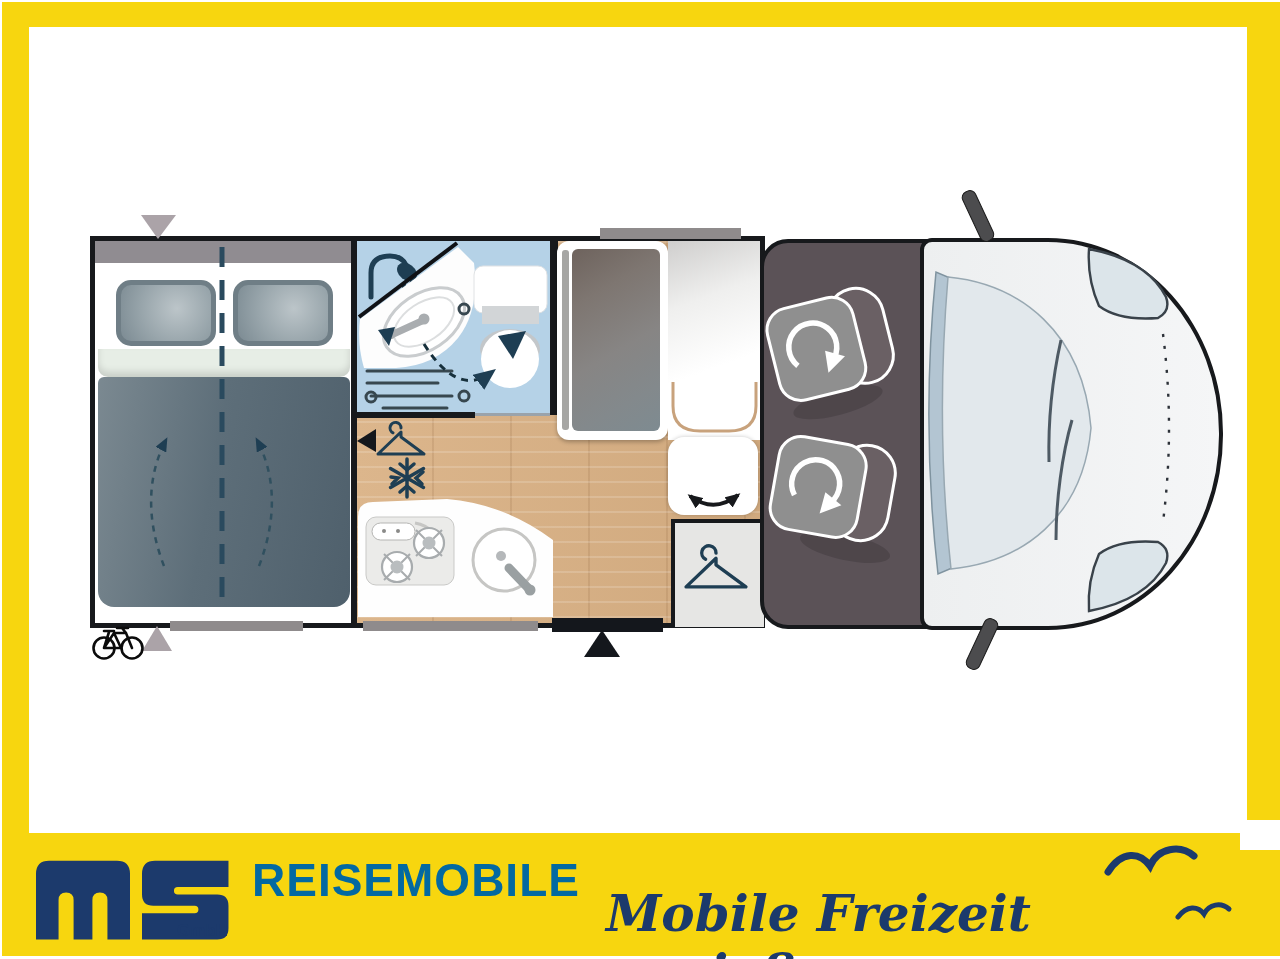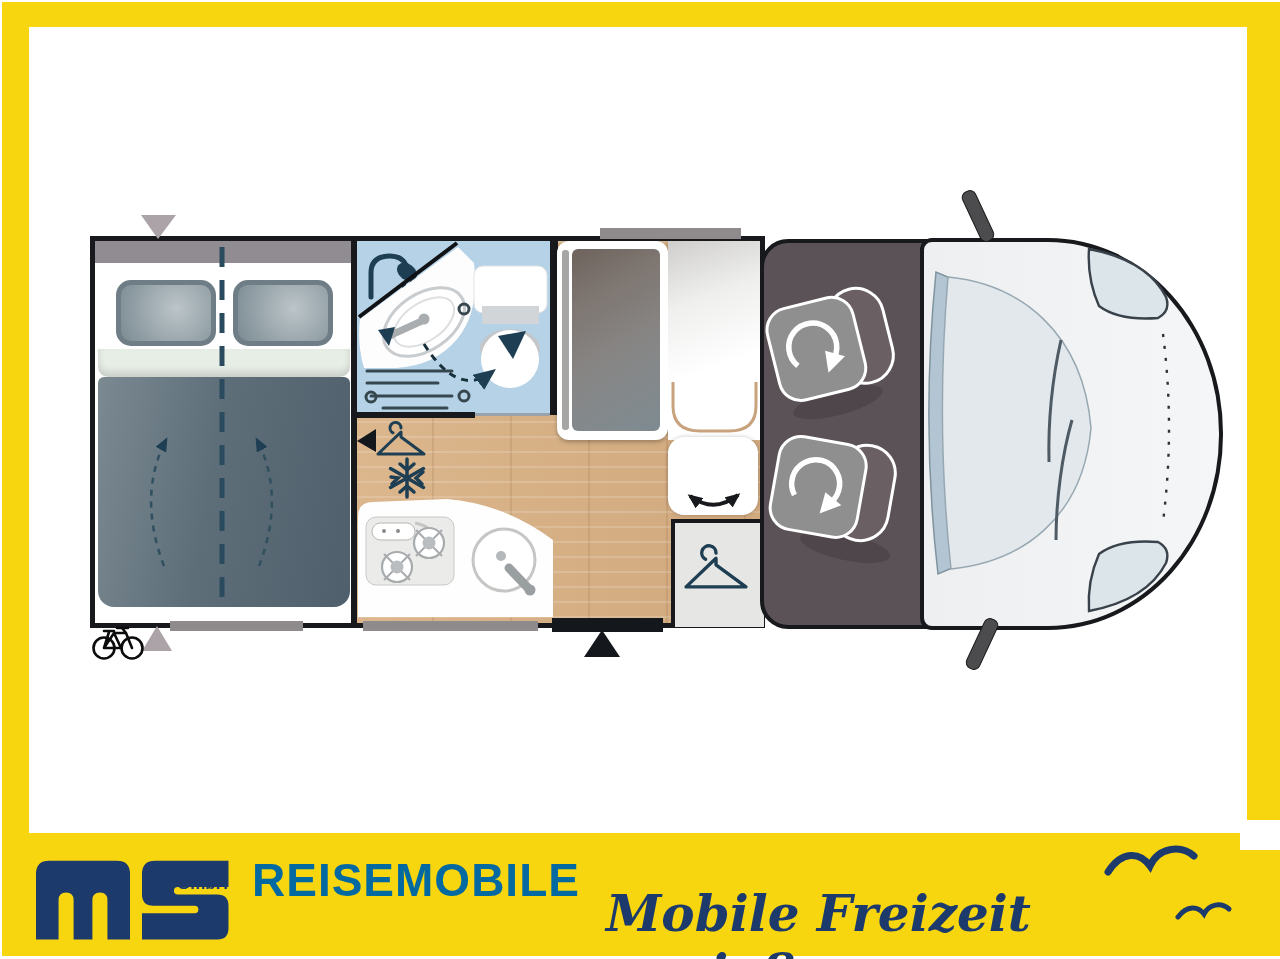--- a/index.html
+++ b/index.html
@@ -245,17 +245,17 @@
       <g transform="translate(142,855) scale(0.94)">
         <path d="M14,6 H92 V34 H38 Q34,34 34,38 Q34,42 38,42 H80 Q92,42 92,54 V78 Q92,90 80,90 H0 V62 H56 Q60,62 60,58 Q60,54 56,54 H12 Q0,54 0,42 V20 Q0,6 14,6 Z"></path>
       </g>
     </g>
     <g stroke="#1c3a6c" fill="none" stroke-linecap="round">
       <path d="M1108,872 C1122,850 1140,852 1150,866 C1158,848 1180,844 1194,856" stroke-width="7"></path>
       <path d="M1178,917 C1187,905 1198,906 1204,914 C1209,904 1221,902 1229,909" stroke-width="5"></path>
     </g>
   </svg>
 
-  <div class="abs gmbh" style="left:140px;top:874px;width:88px;">GmbH</div>
+  <div class="abs gmbh" style="left:140px;top:921px;width:88px;">GmbH</div>
   <div class="abs wordmark" style="left:252px;top:853px;">REISEMOBILE</div>
   <div class="abs tagline" style="left:606px;top:884px;">Mobile Freizeit genießen.</div>
 
 </div>
 
 </body></html>

